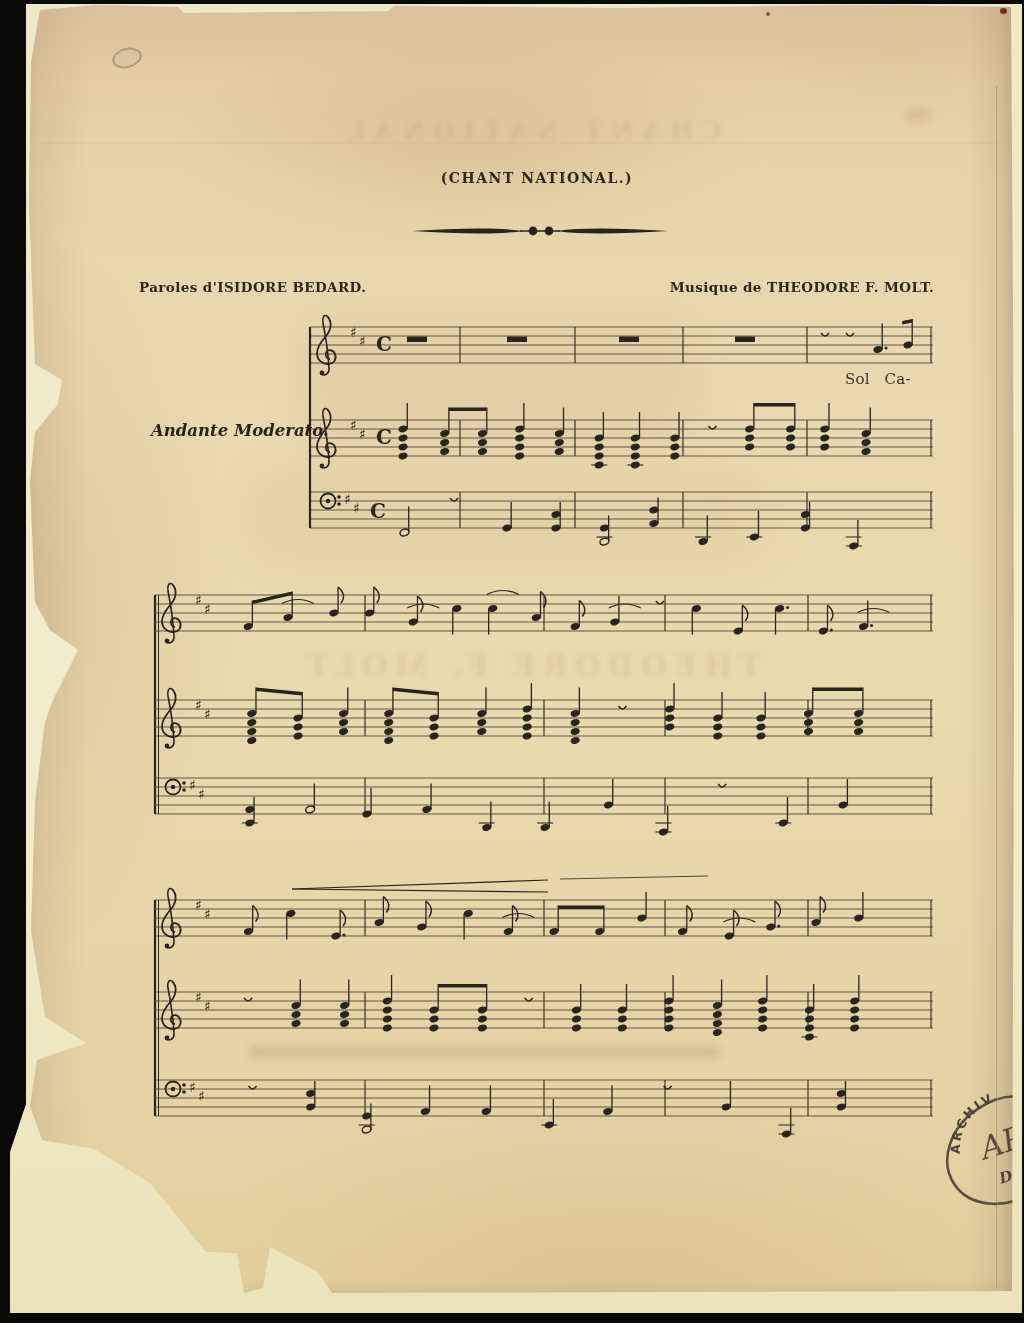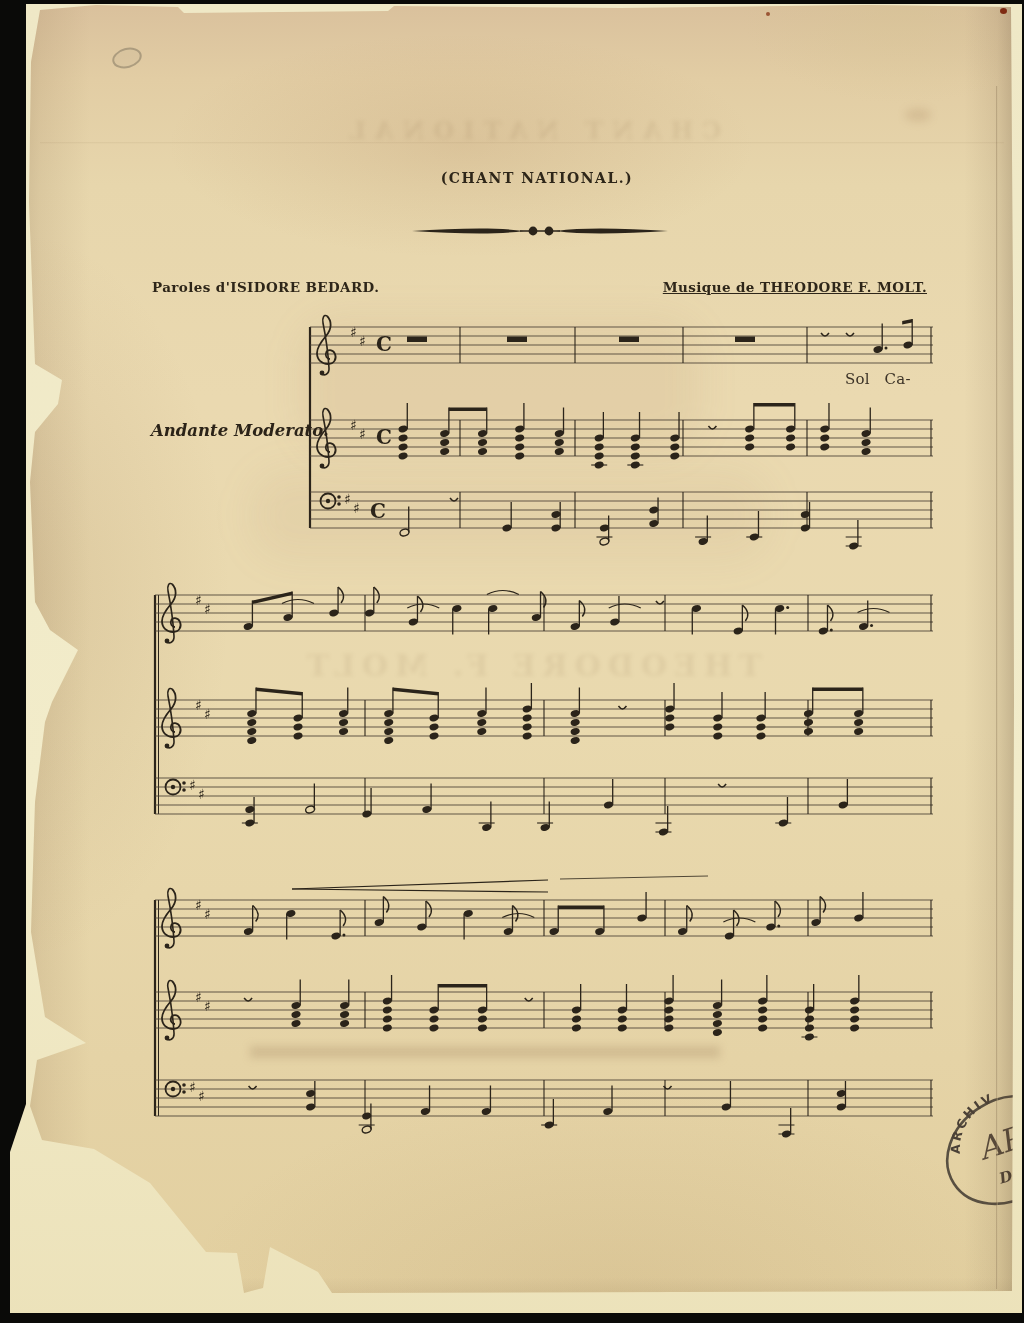--- a/index.html
+++ b/index.html
@@ -44,22 +44,22 @@
 
   .page-title{
     position:absolute;left:540px;top:92px;transform:translateX(-50%);
     font-weight:bold;font-size:46px;letter-spacing:10px;color:#241e15;white-space:nowrap;
   }
   .page-subtitle{
     position:absolute;left:537px;top:170px;transform:translateX(-50%);
     font-weight:bold;font-size:14px;letter-spacing:1.5px;color:#2e2619;white-space:nowrap;text-align:center;
   }
   .credit{position:absolute;top:279px;font-weight:bold;font-size:13.5px;color:#2e2619;letter-spacing:.4px;white-space:nowrap;}
-  .credit-left{left:152px;}
-  .credit-right{right:97px;text-decoration:underline;}
+  .credit-left{left:139px;}
+  .credit-right{right:90px;}
   .tempo{position:absolute;left:151px;top:421px;font-style:italic;font-weight:bold;
     font-size:16.5px;color:#2b2318;white-space:nowrap;}
   .lyric{position:absolute;font-size:15px;color:#3b3226;white-space:pre;letter-spacing:.2px;}
   .lyric-1{left:845px;top:370px;}
   .lyric-2{left:193px;top:646px;}
   .lyric-3{left:193px;top:944px;}
 
   .ghost{position:absolute;color:#7a5c38;font-weight:bold;transform:scaleX(-1);
     filter:blur(2px);white-space:nowrap;pointer-events:none;}
   .ghost-top{left:340px;top:116px;font-size:24px;letter-spacing:9px;opacity:.10;}

